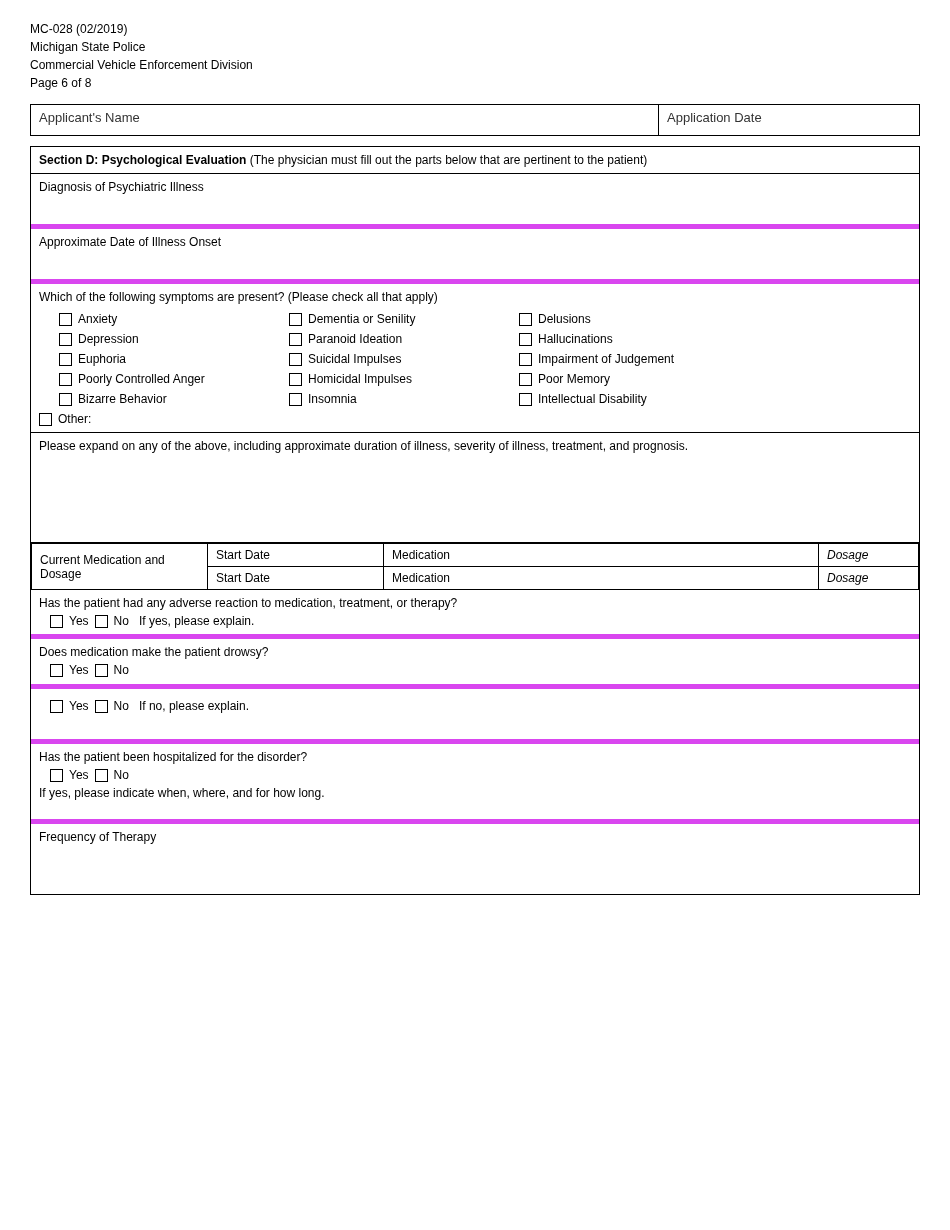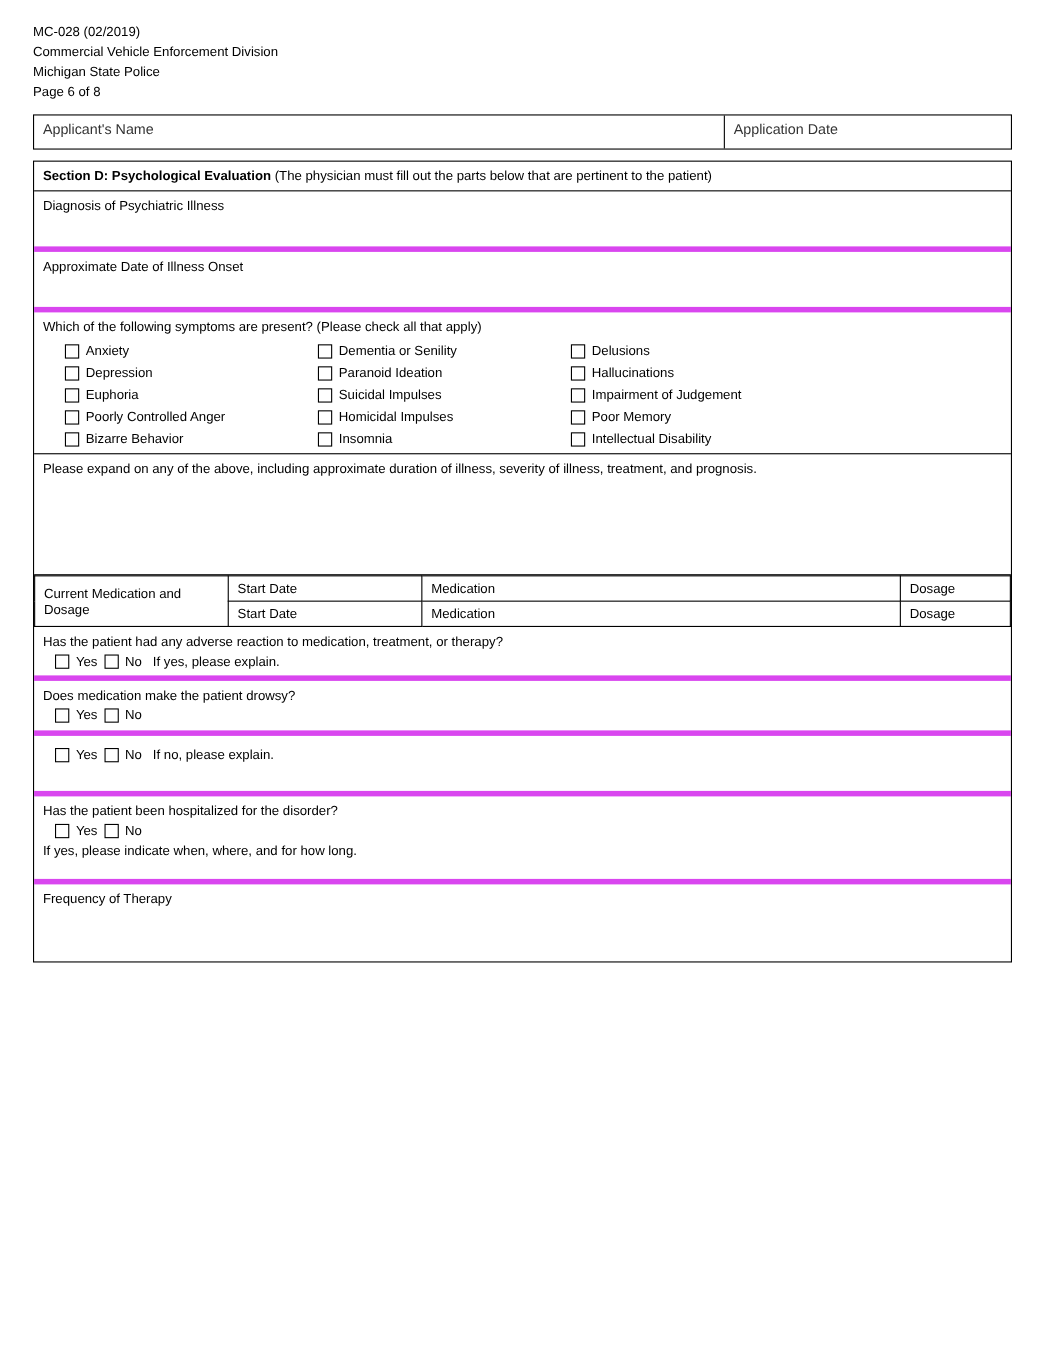--- a/index.html
+++ b/index.html
@@ -98,21 +98,21 @@
     .med-table td, .med-table th {
       border: 1px solid #000;
       padding: 4px 8px;
     }
     .med-table td:first-child {
       width: 176px;
       vertical-align: middle;
     }
     .med-table .col-start { width: 130px; }
     .med-table .col-med { }
-    .med-table .col-dosage { width: 100px; }
+    .med-table .col-dosage { width: 100px; font-style: italic; }
     .med-table tr:first-child td:first-child {
       border-left: none;
     }
     .yes-no-row {
       display: flex;
       align-items: center;
       gap: 6px;
       margin-top: 4px;
       margin-left: 11px;
     }
@@ -122,22 +122,22 @@
     .freq-row {
       padding: 6px 8px;
       min-height: 70px;
     }
   </style>
 </head>
 <body>
 
 <div class="header-info">
   <div>MC-028 (02/2019)</div>
+  <div>Michigan State Police</div>
   <div>Commercial Vehicle Enforcement Division</div>
-  <div>Michigan State Police</div>
   <div>Page 6 of 8</div>
 </div>
 
 <div class="applicant-row">
   <div class="applicant-name">
     <span class="field-label">Applicant's Name</span>
   </div>
   <div class="application-date">
     <span class="field-label">Application Date</span>
   </div>
@@ -220,20 +220,24 @@
       <div class="symptom-item">
         <span class="checkbox"></span>
         <span>Insomnia</span>
       </div>
       <div class="symptom-item">
         <span class="checkbox"></span>
         <span>Intellectual Disability</span>
       </div>
     </div>
 
+    <div class="other-row">
+      <span class="checkbox"></span>
+      <span>Other:</span>
+    </div>
   </div>
 
   <div class="expand-row">
     <span>Please expand on any of the above, including approximate duration of illness, severity of illness, treatment, and prognosis.</span>
   </div>
 
   <table class="med-table">
     <tbody>
         <tr>
       <td rowspan="2" style="border-left:1px solid #000; border-top:1px solid #000; border-bottom:1px solid #000; border-right:1px solid #000;">

